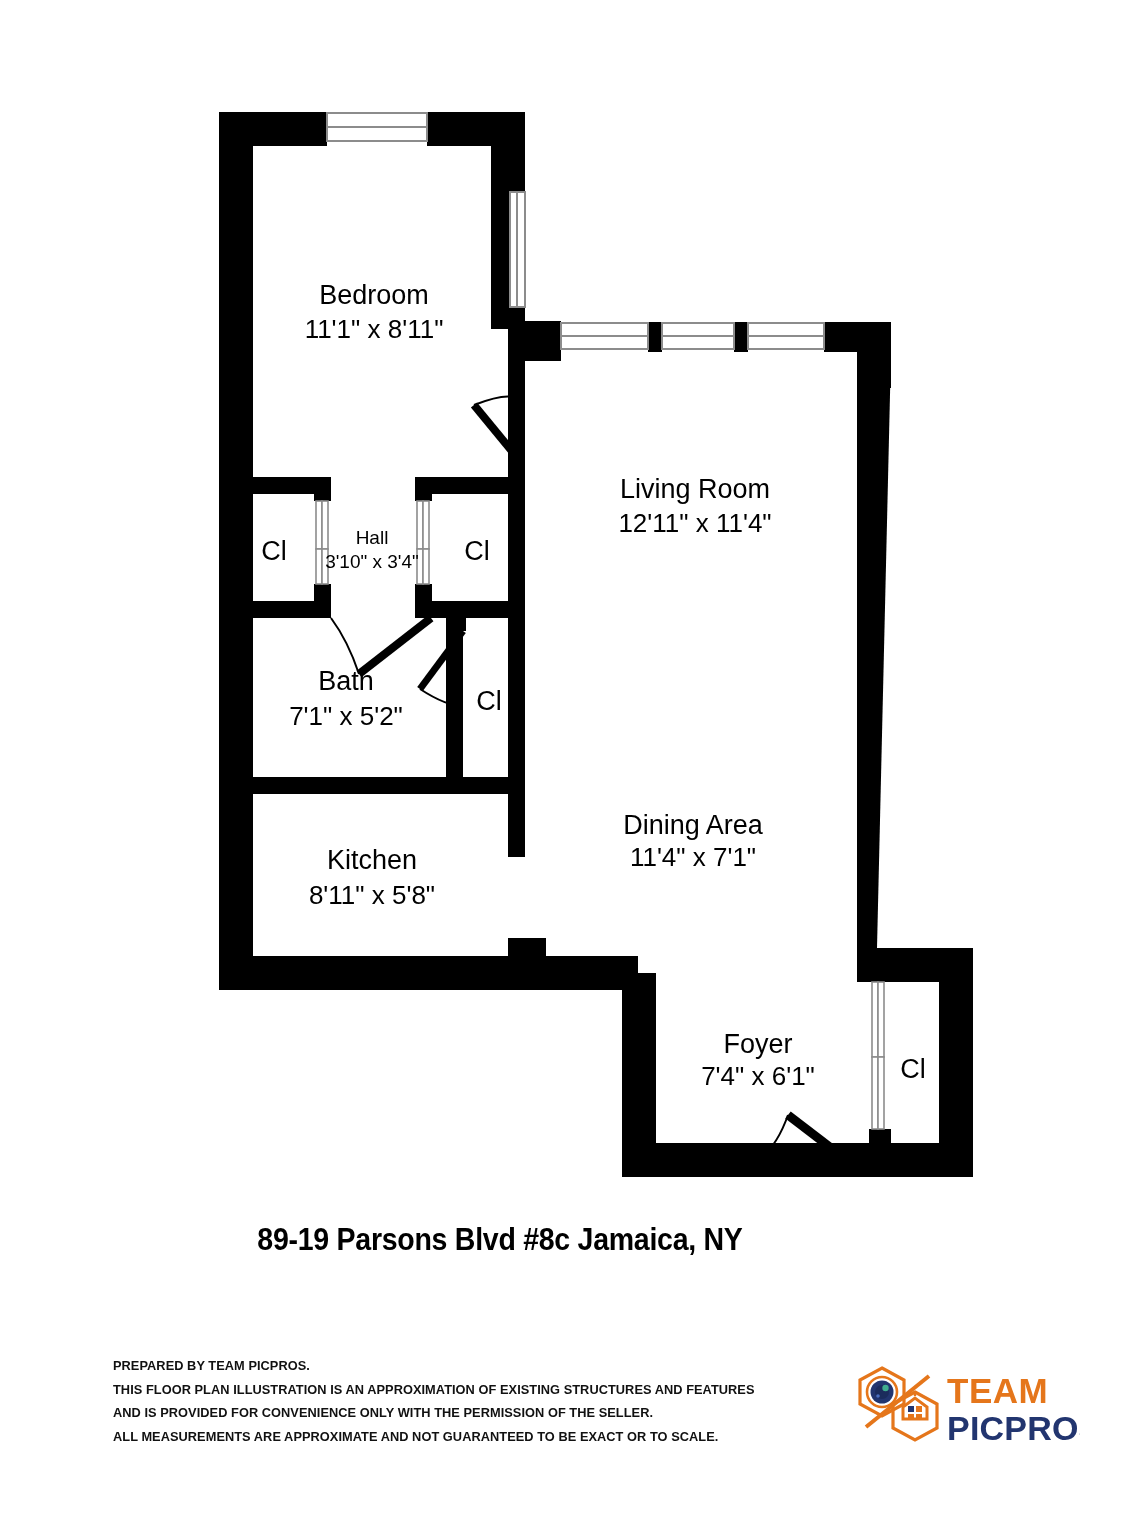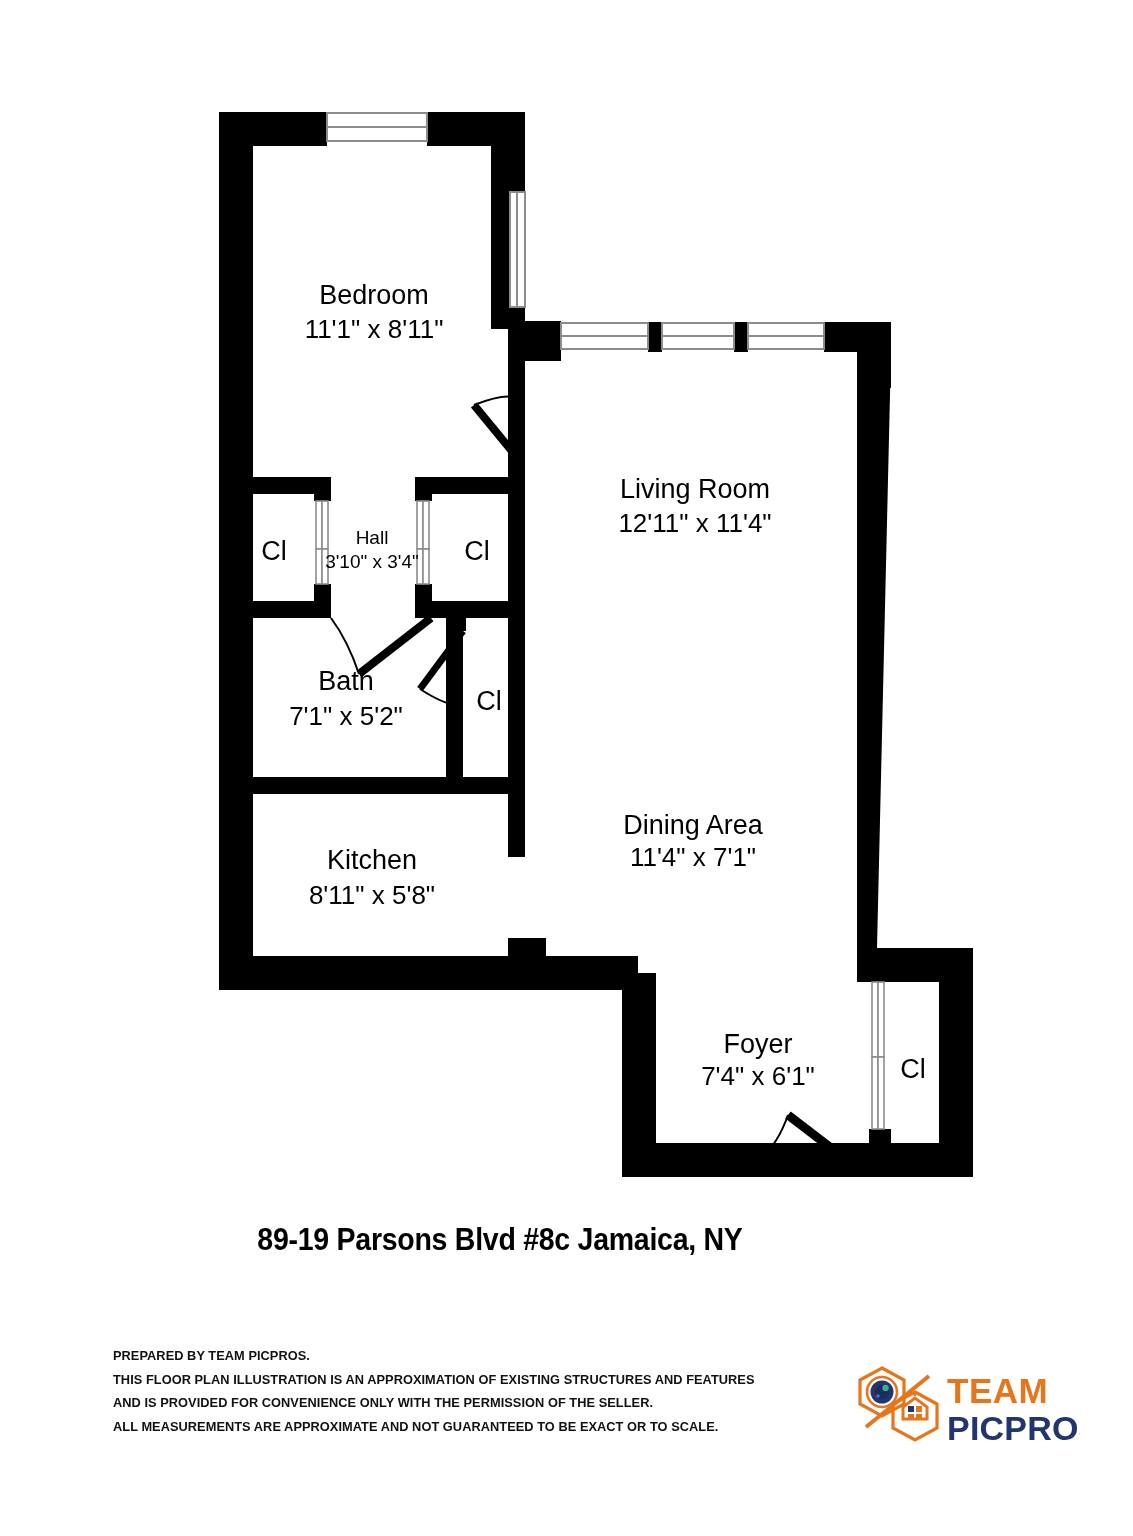--- a/index.html
+++ b/index.html
@@ -80,21 +80,21 @@
   #footer {
     position: absolute;
     left: 0;
     top: 1340px;
     width: 1133px;
     height: 160px;
   }
   #disclaimer {
     position: absolute;
     left: 113px;
-    top: 4px;
+    top: 14px;
     width: 690px;
   }
   #disclaimer .line {
     font-family: "Liberation Sans", sans-serif;
     font-weight: bold;
     font-size: 13.2px;
     line-height: 23.5px;
     letter-spacing: 0.05px;
     color: #111111;
     white-space: nowrap;

